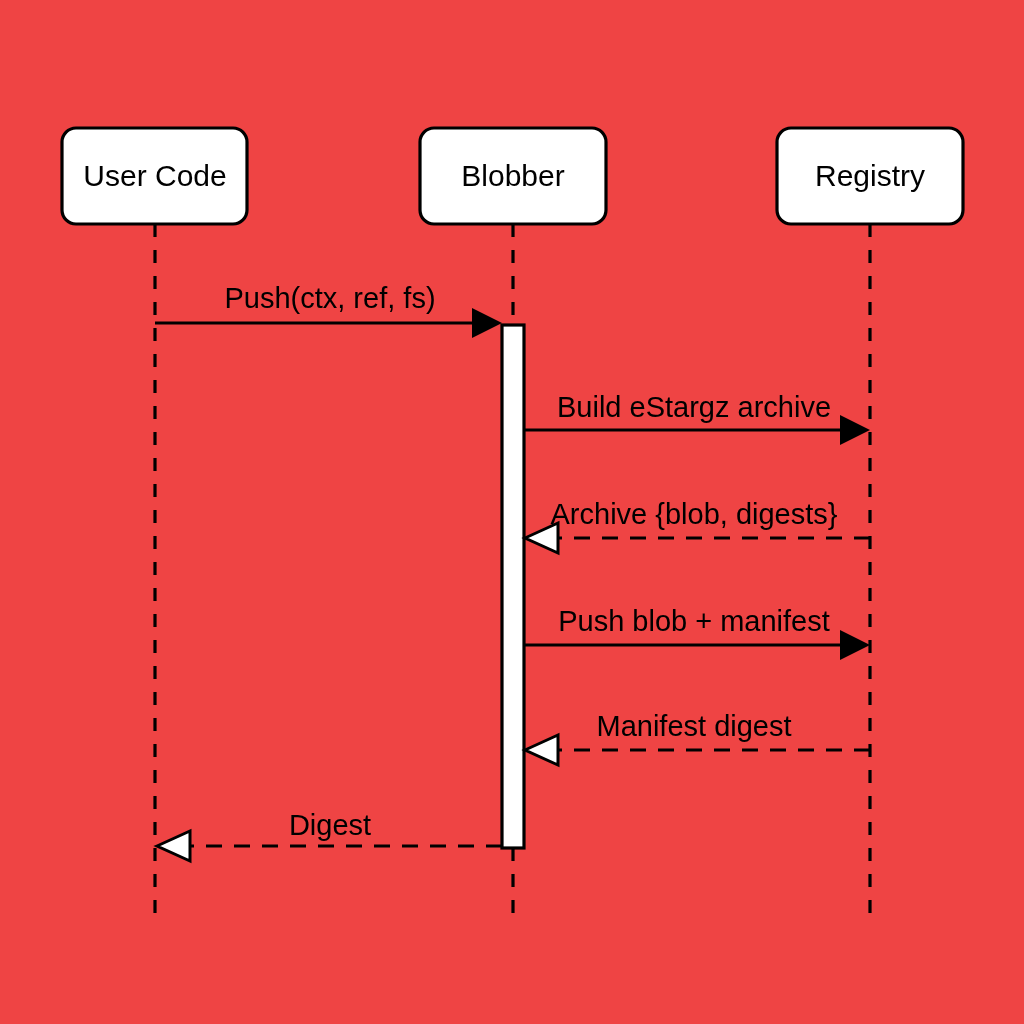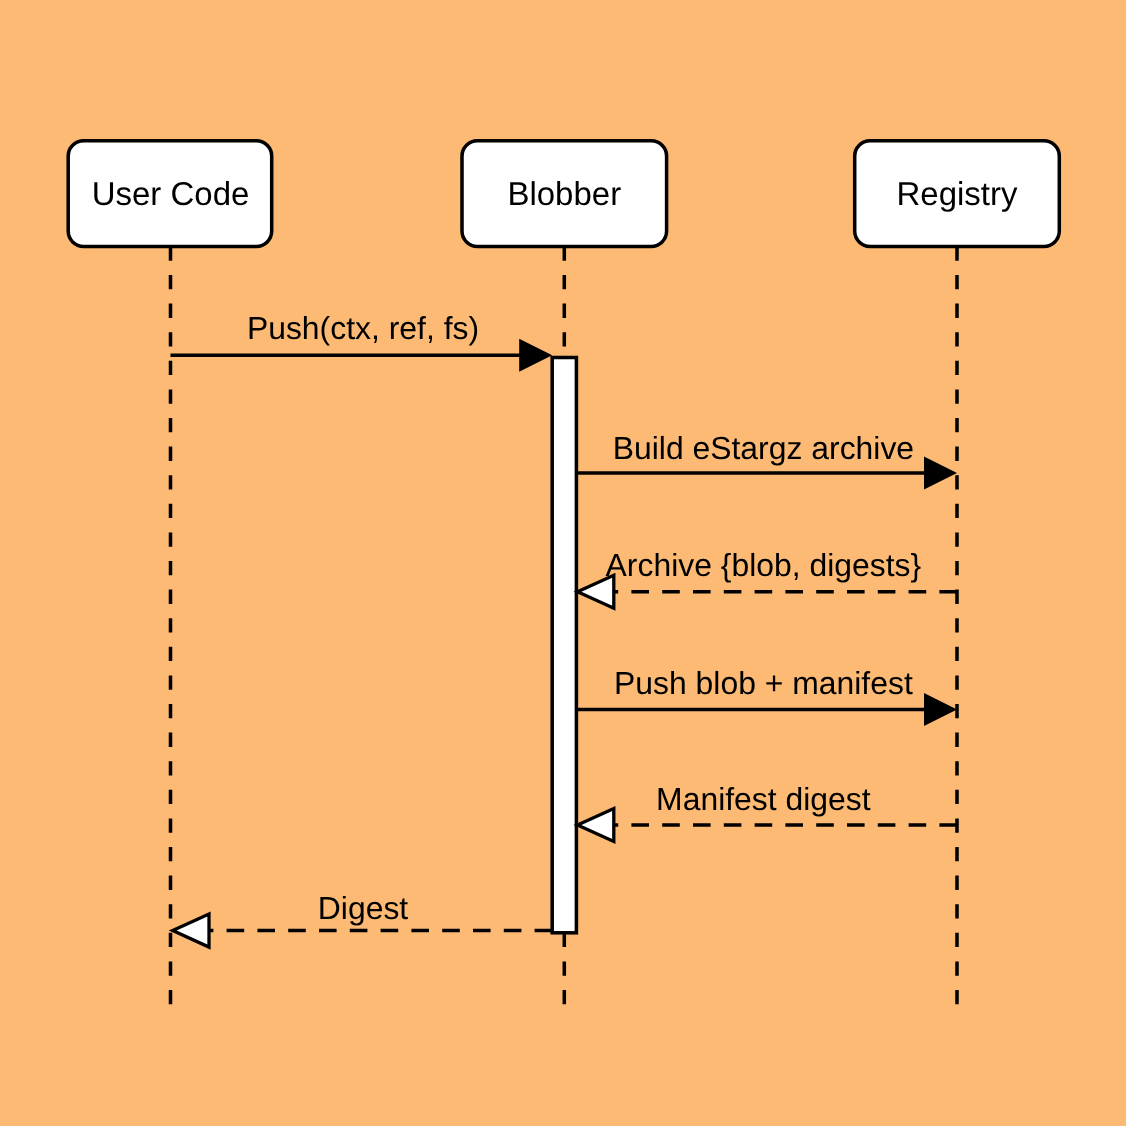--- a/index.html
+++ b/index.html
@@ -11,21 +11,21 @@
   body {
     width: 1024px;
     height: 1024px;
     overflow: hidden;
     font-family: "Liberation Sans", sans-serif;
   }
   #diagram-root {
     position: relative;
     width: 1024px;
     height: 1024px;
-    background: #fdba74;
+    background: #ef4444;
   }
   svg.diagram-canvas {
     display: block;
     width: 1024px;
     height: 1024px;
   }
   .participant-box-shape {
     fill: #ffffff;
     stroke: #000000;
     stroke-width: 3.2;

